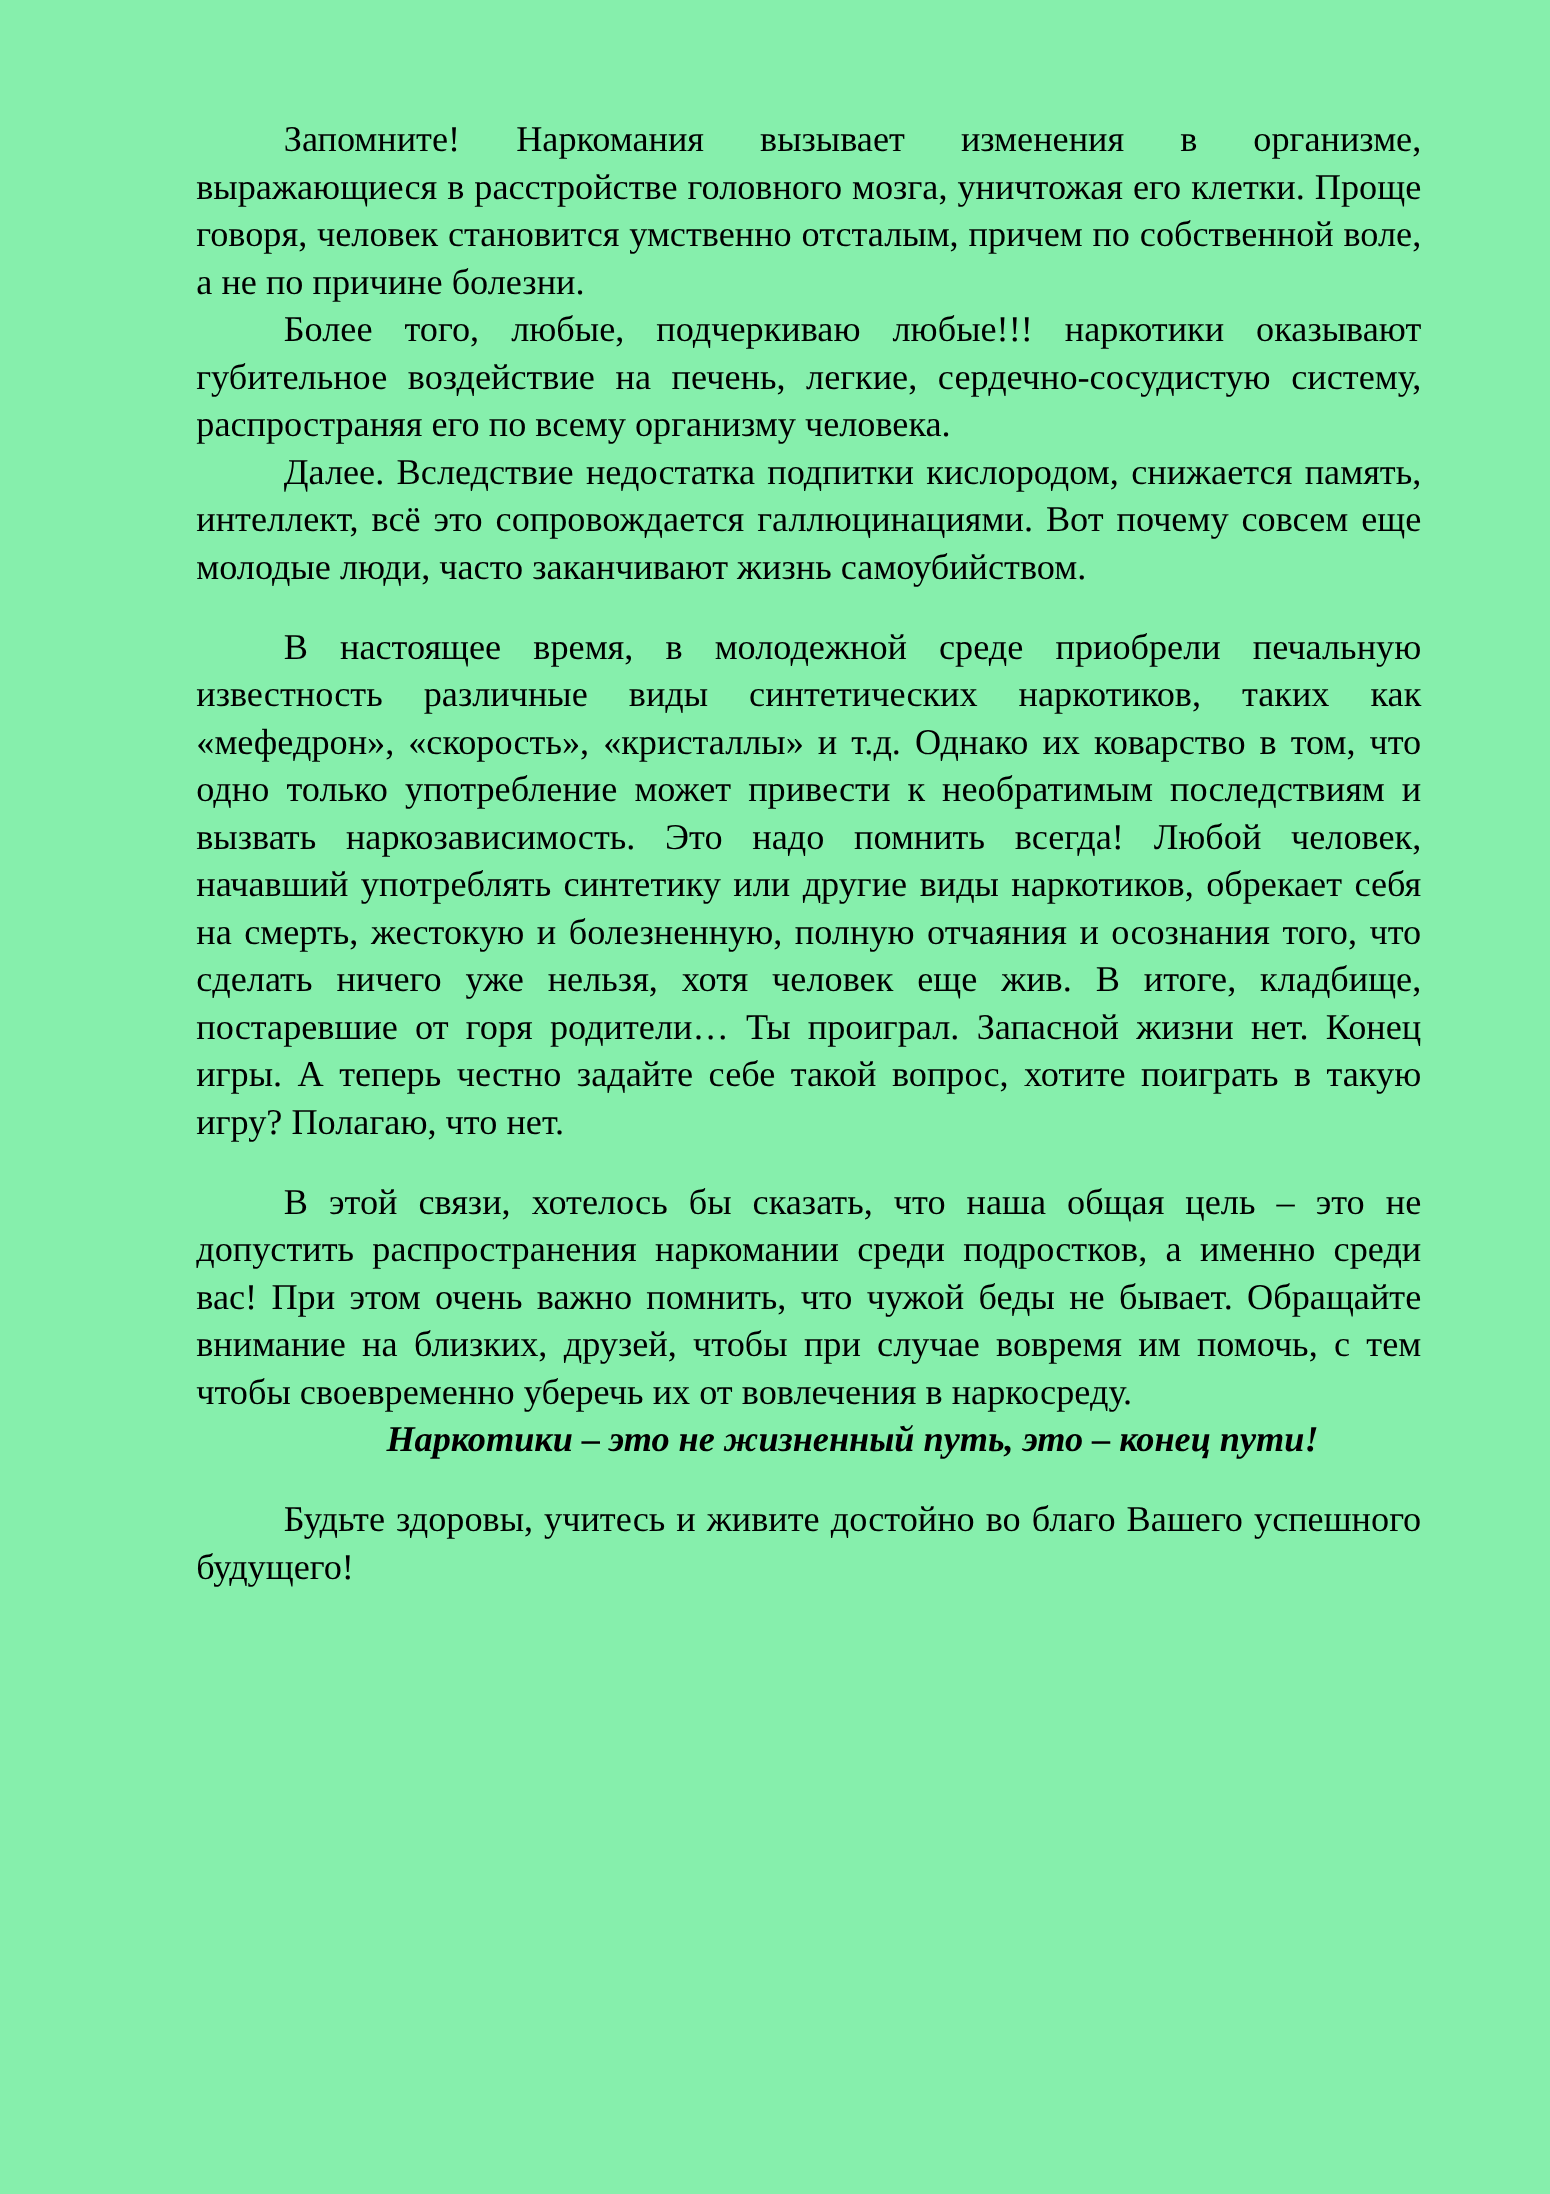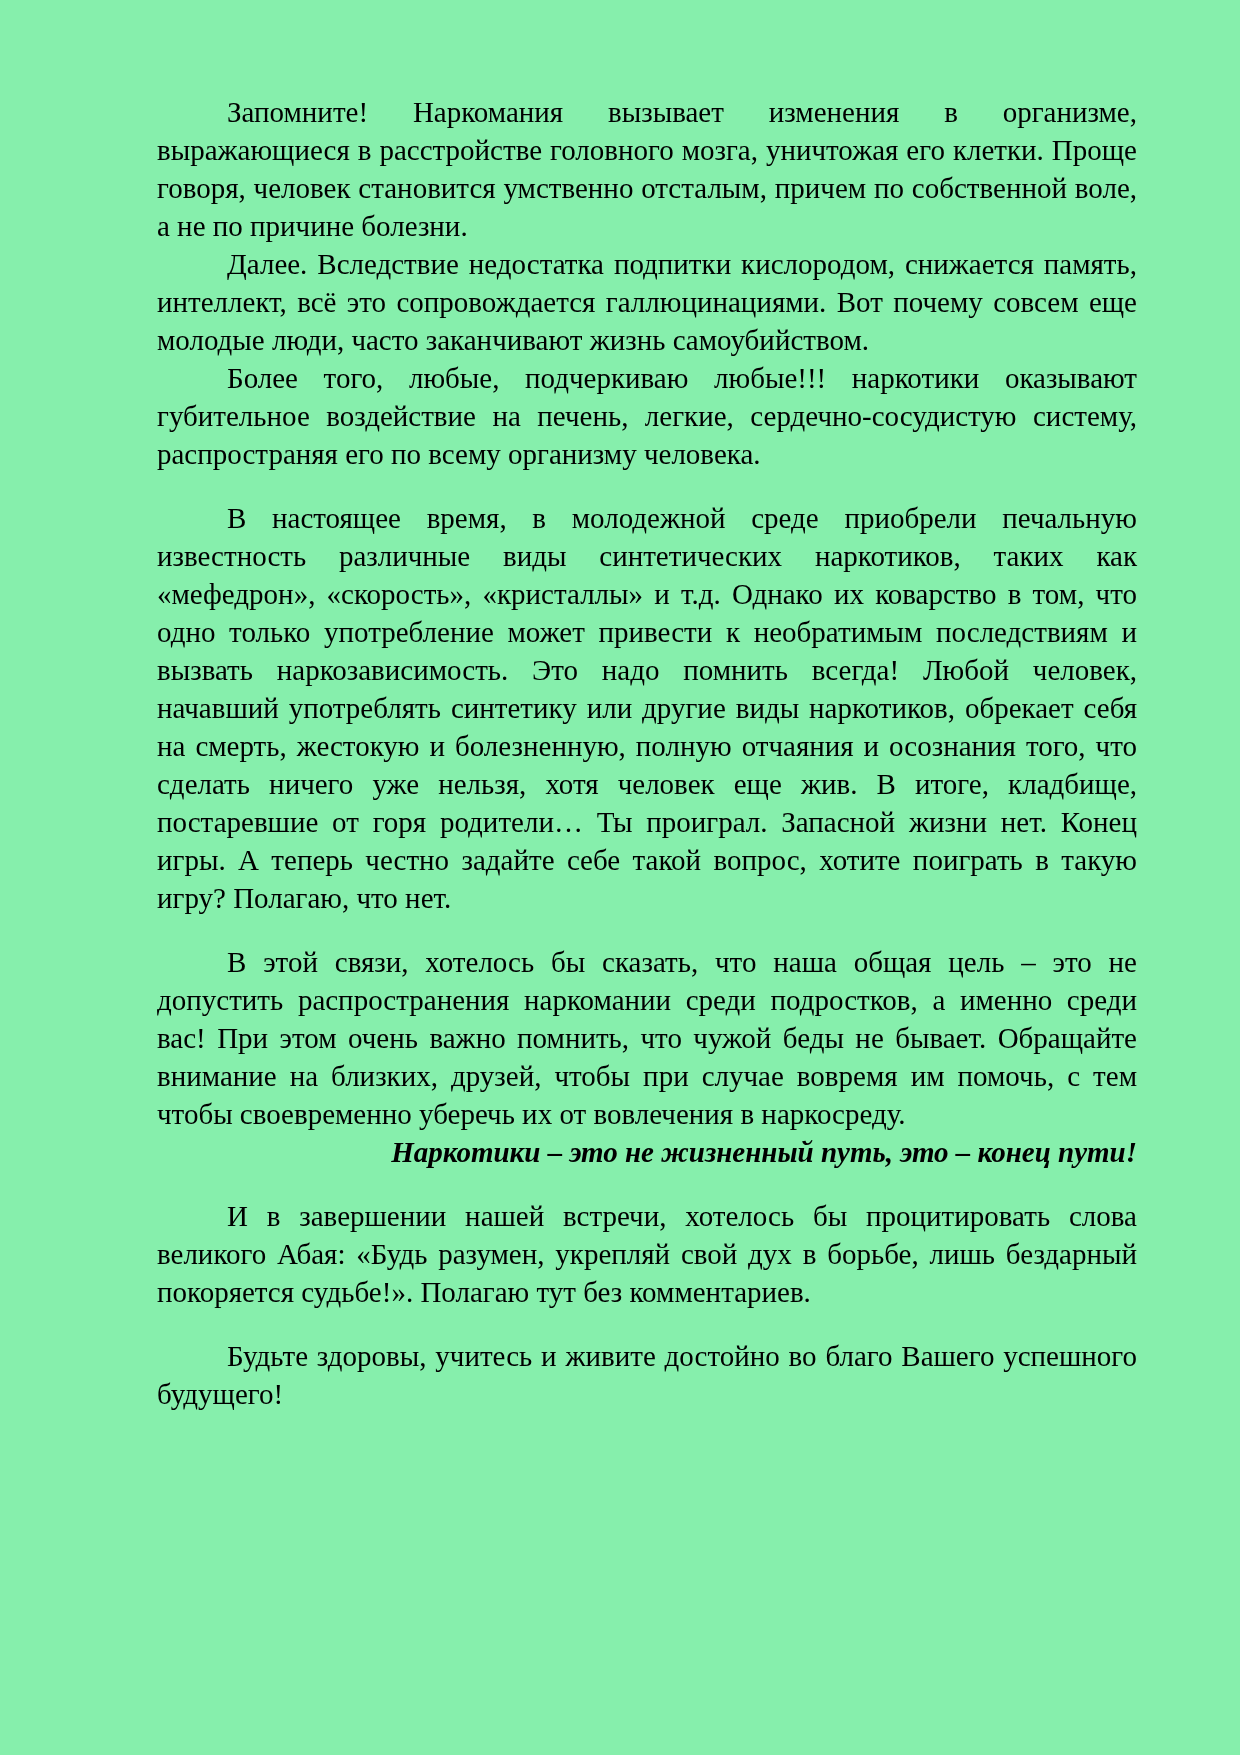--- a/index.html
+++ b/index.html
@@ -26,45 +26,44 @@
     text-indent: 70px;
   }
   .para.gap-above { margin-top: 26px; }
   .slogan {
     margin: 0;
     font-size: 29px;
     line-height: 38px;
     font-weight: bold;
     font-style: italic;
     text-indent: 70px;
-    text-align: right;
+    text-align: center;
   }
   .closing {
     margin: 38px 0 0 0;
     font-size: 29px;
     line-height: 38px;
     font-weight: bold;
     text-indent: 70px;
     text-align: left;
   }
 </style>
 </head>
 <body>
 
 <div class="page">
   <p class="para">Запомните! Наркомания вызывает изменения в организме, выражающиеся в расстройстве головного мозга, уничтожая его клетки. Проще говоря, человек становится умственно отсталым, причем по собственной воле, а не по причине болезни.</p>
 
+  <p class="para">Более того, любые, подчеркиваю любые!!! наркотики оказывают губительное воздействие на печень, легкие, сердечно-сосудистую систему, распространяя его по всему организму человека.</p>
+
   <p class="para">Далее. Вследствие недостатка подпитки кислородом, снижается память, интеллект, всё это сопровождается галлюцинациями. Вот почему совсем еще молодые люди, часто заканчивают жизнь самоубийством.</p>
-
-  <p class="para">Более того, любые, подчеркиваю любые!!! наркотики оказывают губительное воздействие на печень, легкие, сердечно-сосудистую систему, распространяя его по всему организму человека.</p>
 
   <p class="para gap-above">В настоящее время, в молодежной среде приобрели печальную известность различные виды синтетических наркотиков, таких как «мефедрон», «скорость», «кристаллы» и т.д. Однако их коварство в том, что одно только употребление может привести к необратимым последствиям и вызвать наркозависимость. Это надо помнить всегда! Любой человек, начавший употреблять синтетику или другие виды наркотиков, обрекает себя на смерть, жестокую и болезненную, полную отчаяния и осознания того, что сделать ничего уже нельзя, хотя человек еще жив. В итоге, кладбище, постаревшие от горя родители… Ты проиграл. Запасной жизни нет. Конец игры.  А теперь честно задайте себе такой вопрос, хотите поиграть в такую игру? Полагаю, что нет.</p>
 
   <p class="para gap-above">В этой связи, хотелось бы сказать, что наша общая цель – это не допустить распространения наркомании среди подростков, а именно среди вас! При этом очень важно помнить, что чужой беды не бывает. Обращайте внимание на близких, друзей, чтобы при случае вовремя им помочь, с тем чтобы своевременно уберечь их от вовлечения в наркосреду.</p>
 
   <p class="slogan">Наркотики – это не жизненный путь, это – конец пути!</p>
 
-  <p class="para gap-above">И в завершении нашей встречи, хотелось бы процитировать слова великого Абая: «Будь разумен, укрепляй свой дух в борьбе, лишь бездарный покоряется судьбе!». Полагаю тут без комментариев.</p>
 
   <p class="para gap-above">Будьте здоровы, учитесь и живите достойно во благо Вашего успешного будущего!</p>
 
 
 </div>
 
 </body></html>

